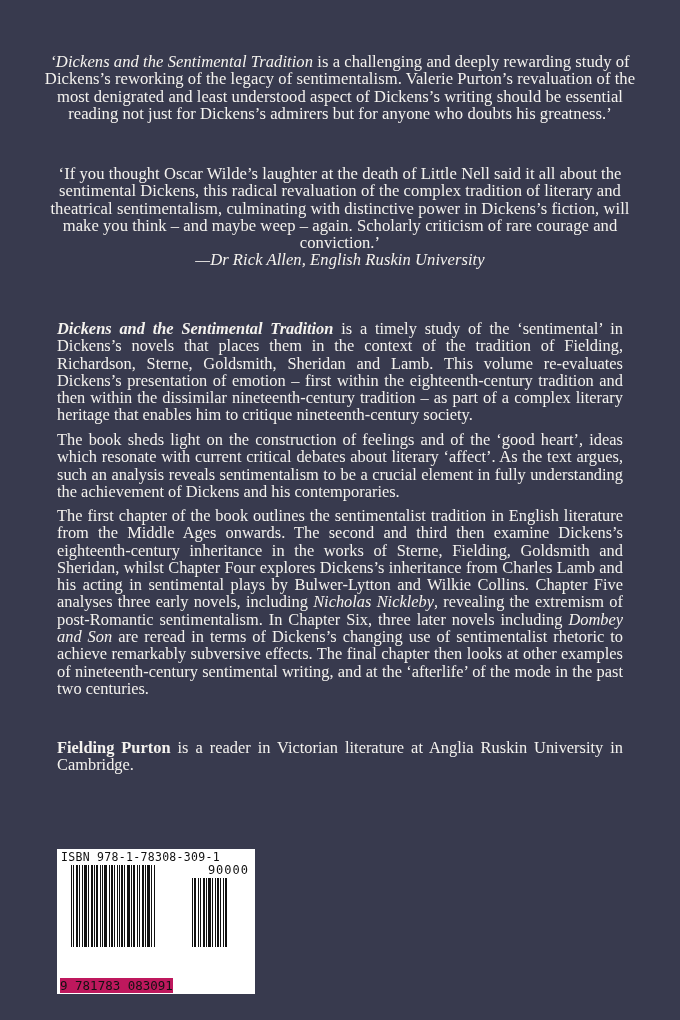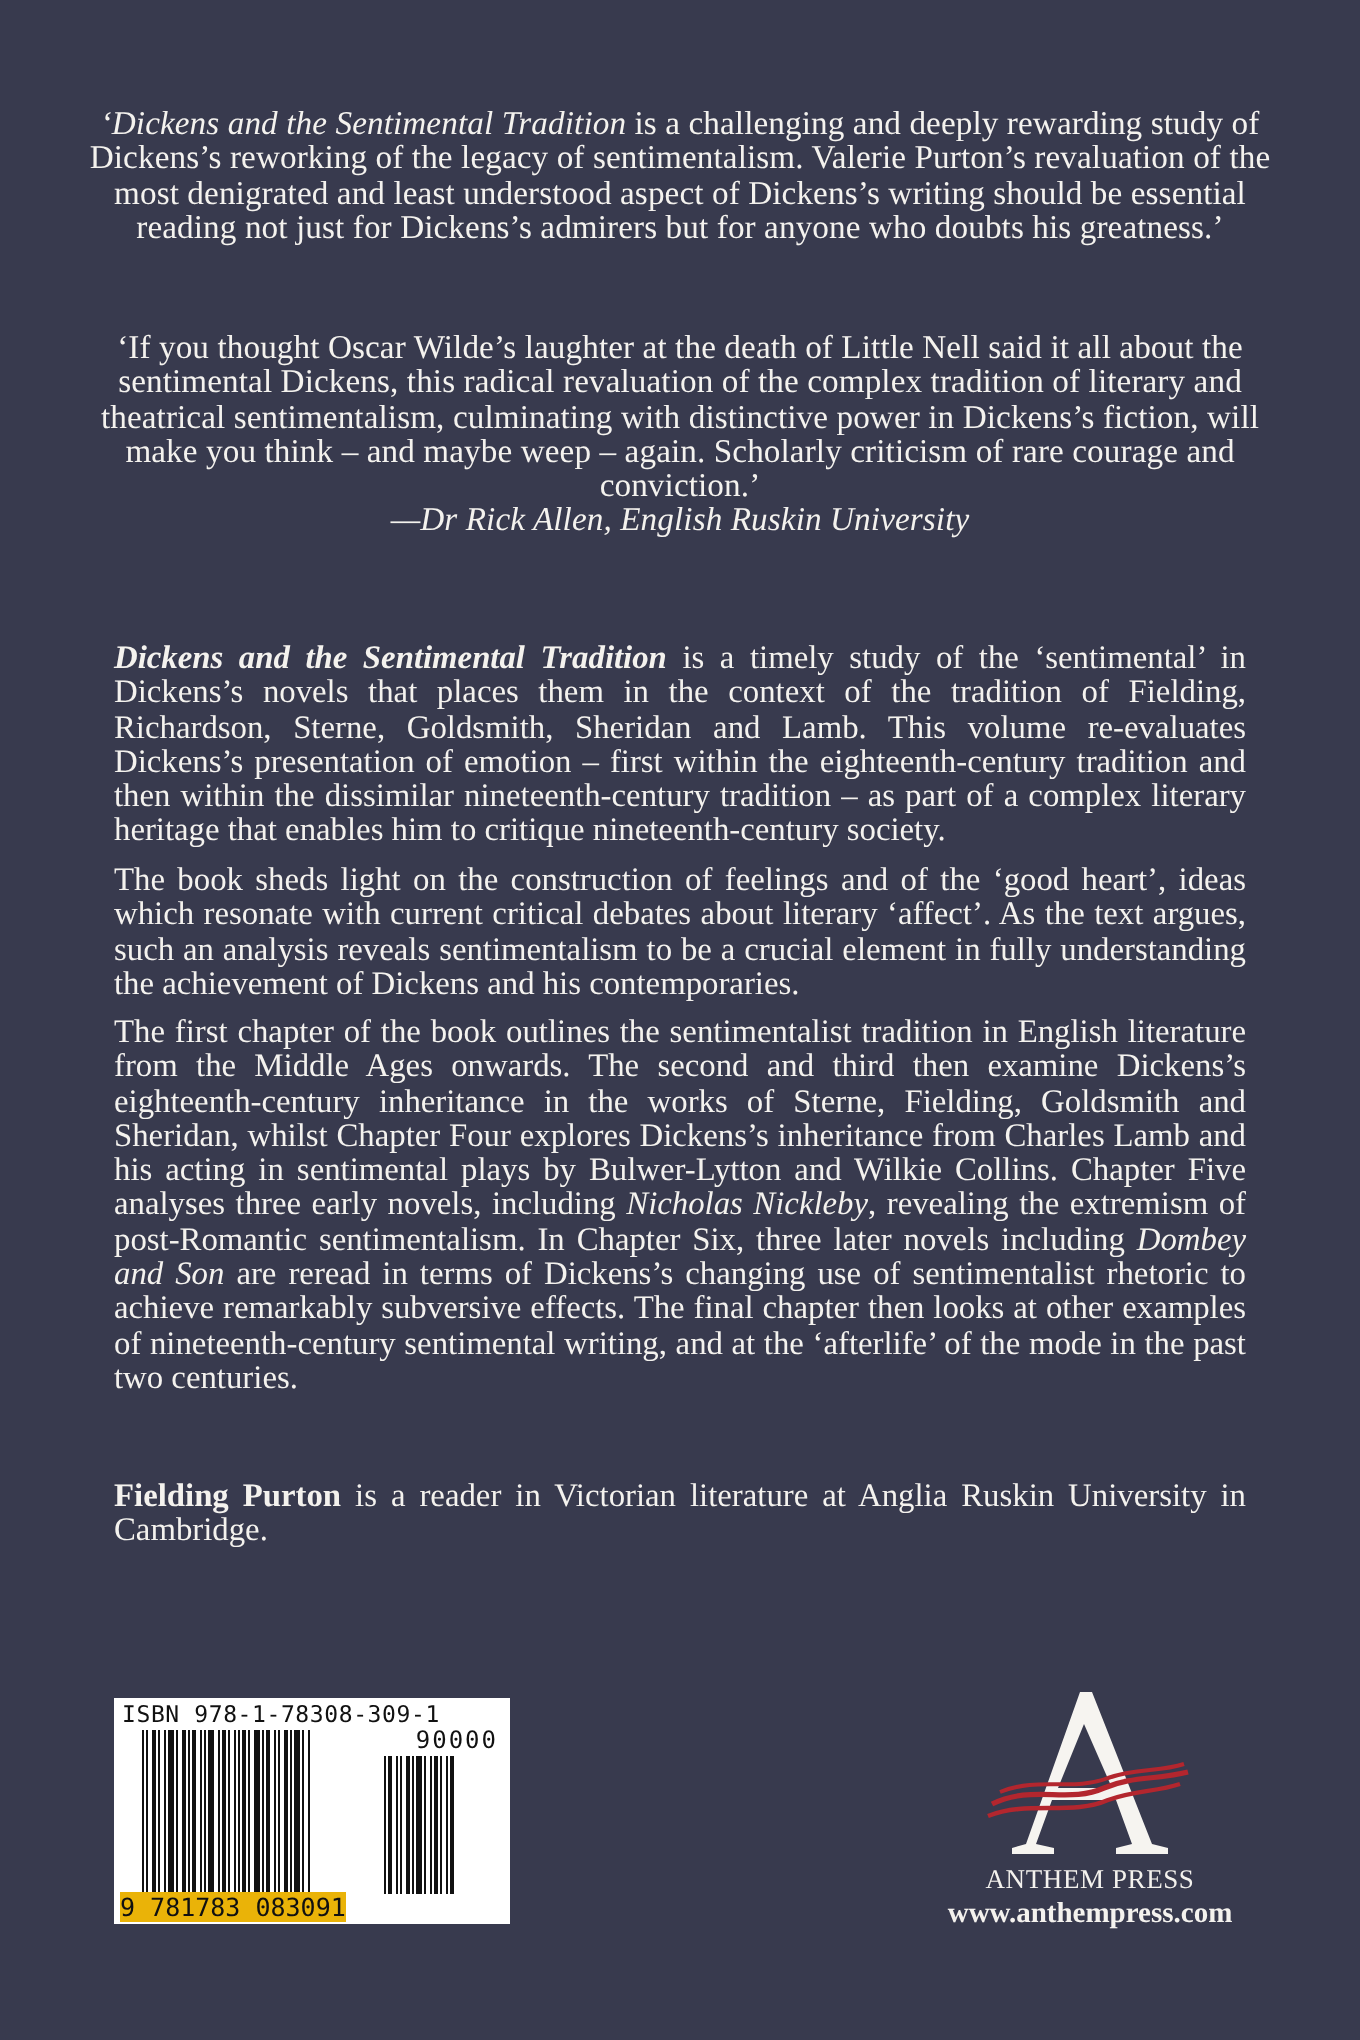--- a/index.html
+++ b/index.html
@@ -30,40 +30,40 @@
   }
   .p1 { top: 320px; }
   .p2 { top: 431px; }
   .p3 { top: 507px; }
   .p4 { top: 739px; }
   .body-text .ital { font-style: italic; }
   .body-text .bold { font-weight: bold; }
 
   .barcode-box {
     position: absolute; left: 57px; top: 849px;
-    width: 198px; height: 113px;
+    width: 198px; height: 145px;
     background: #ffffff; color: #111;
   }
   .isbn-label {
     position: absolute; left: 4px; top: 1px; width: 192px;
     font-family: "DejaVu Sans Mono", "Liberation Mono", monospace;
     font-size: 11.5px; letter-spacing: 0.3px; white-space: nowrap;
   }
   .price-code {
     position: absolute; right: 6px; top: 14px;
     font-family: "DejaVu Sans Mono", "Liberation Mono", monospace;
     font-size: 12px; letter-spacing: 1px; text-align: center;
   }
   .bars-main { position: absolute; left: 14px; top: 16px; width: 112px; height: 82px; display:flex; }
   .bars-addon { position: absolute; left: 135px; top: 29px; width: 58px; height: 69px; display:flex; }
   .bars-main span, .bars-addon span { display:block; height:100%; background:#111; }
   .isbn-digits {
     position: absolute; left: 3px; bottom: 1px;
     font-family: "DejaVu Sans Mono", "Liberation Mono", monospace;
-    font-size: 12.5px; background: #eab308; white-space: pre;
+    font-size: 12.5px; background: #be185d; white-space: pre;
   }
 
   .logo { position: absolute; left: 470px; top: 844px; width: 150px; height: 130px; }
   .logo svg { position: absolute; left: 20px; top: 0; }
   .publisher-name {
     position: absolute; left: 0; top: 88px; width: 150px;
     text-align: center;
     font-family: "Liberation Serif", "DejaVu Serif", serif;
     font-size: 13.5px; letter-spacing: 0.3px;
   }
@@ -183,23 +183,13 @@
         <span style="width: 1px; background: transparent;"></span>
         <span style="width: 1px;"></span>
         <span style="width: 2px; background: transparent;"></span>
         <span style="width: 1px;"></span>
         <span style="width: 1px; background: transparent;"></span>
         <span style="width: 2px;"></span>
       </div>
     <div class="isbn-digits">9 781783 083091</div>
   </div>
 
-  <div class="logo">
-    <svg width="110" height="84" viewBox="0 0 110 84">
-      <path d="M50 2 L56 2 L86 78 L94 80 L94 83 L68 83 L68 80 L76 78 L68 56 L36 56 L28 78 L37 80 L37 83 L16 83 L16 80 L23 78 Z M52 18 L39 50 L66 50 Z" fill="#f6f4f0" fill-rule="evenodd"></path>
-      <path d="M6 58 C26 48,44 58,62 50 C76 44,88 46,104 42" stroke="#b3262e" stroke-width="2.6" fill="none"></path>
-      <path d="M10 52 C30 44,46 52,64 45 C78 40,90 42,102 38" stroke="#b3262e" stroke-width="2" fill="none"></path>
-      <path d="M4 64 C24 56,46 64,64 56 C78 51,88 52,100 48" stroke="#b3262e" stroke-width="2.2" fill="none"></path>
-    </svg>
-    <div class="publisher-name">ANTHEM PRESS</div>
-    <div class="publisher-url">www.anthempress.com</div>
-  </div>
 </div>
 
 </body></html>

